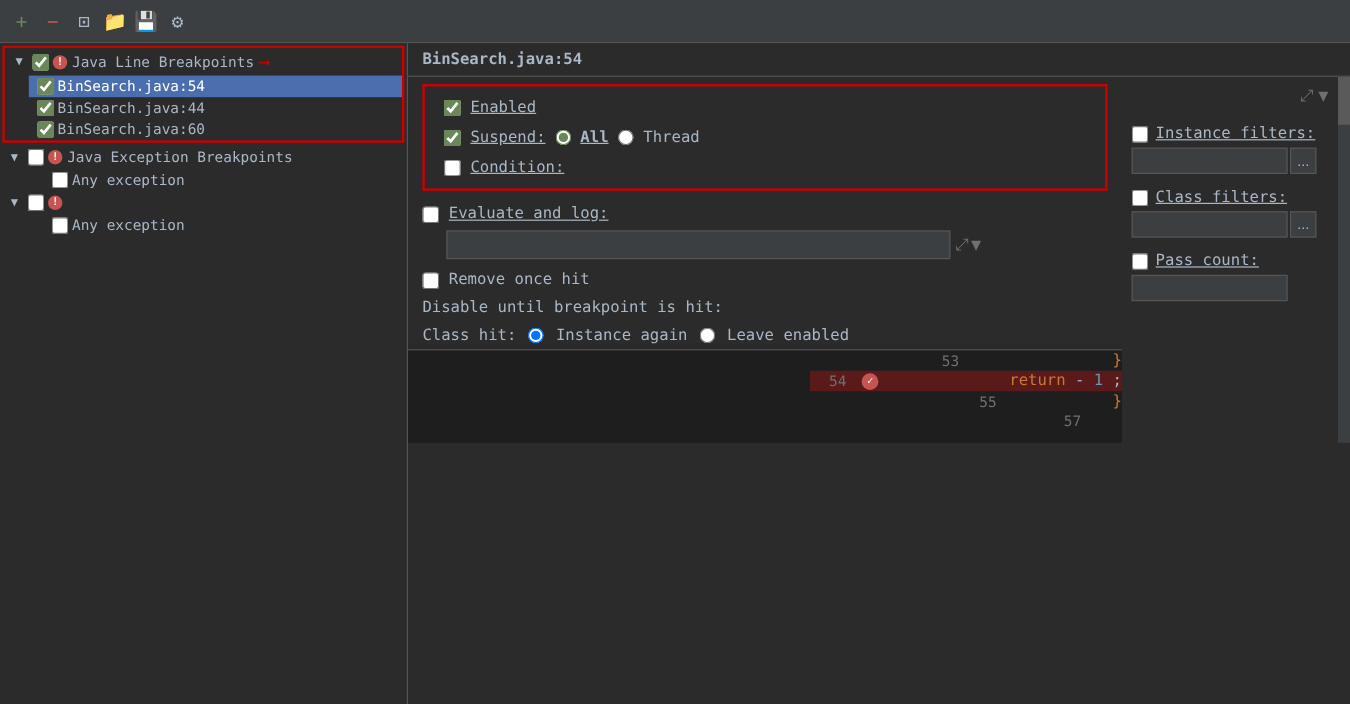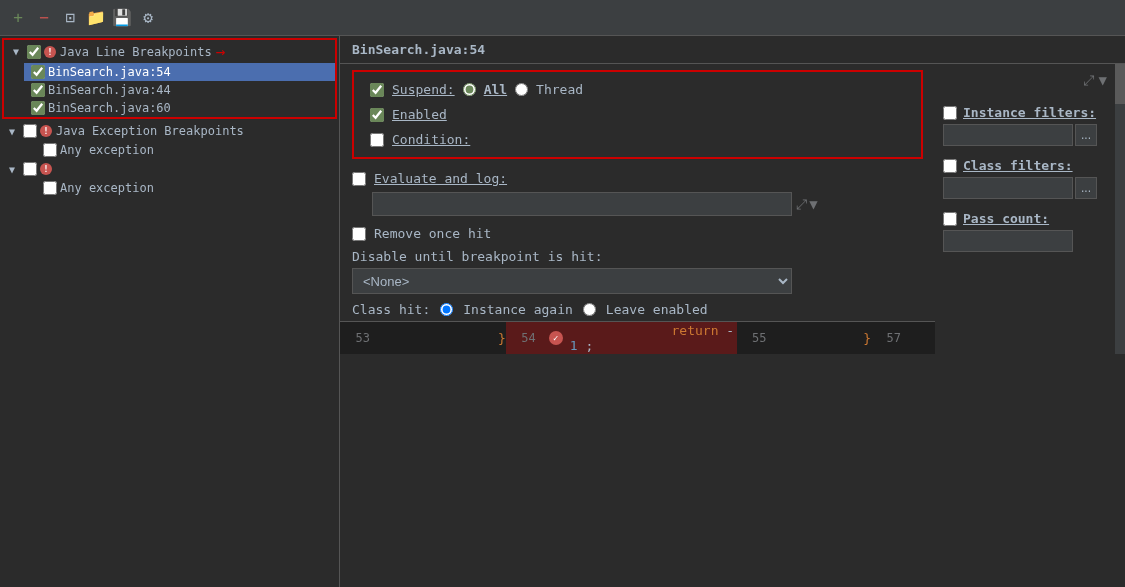--- a/index.html
+++ b/index.html
@@ -272,21 +272,20 @@
       gap: 4px;
     }
     .filter-row {
       display: flex;
       align-items: center;
       gap: 6px;
     }
     .filter-label {
       font-size: 13px;
       color: #a9b7c6;
-      font-weight: bold;
     }
     .filter-input {
       background: #3c3f41;
       border: 1px solid #555;
       color: #a9b7c6;
       padding: 2px 4px;
       font-size: 12px;
       width: 130px;
       height: 22px;
     }
@@ -304,22 +303,23 @@
     }
 
     
     .code-area {
       flex: 1;
       background: #1e1e1e;
       font-family: 'Consolas', 'Monaco', monospace;
       font-size: 13px;
       overflow: hidden;
       display: flex;
-      flex-direction: row;
+      flex-direction: column;
       border-top: 1px solid #555;
+      align-items: flex-end;
     }
     .code-line {
       display: flex;
       align-items: center;
       padding: 1px 0;
     }
     .code-line.highlighted-line {
       background: #5a1a1a;
     }
     .line-number {
@@ -447,35 +447,35 @@
     <div class="panel-header">
       <span>BinSearch.java:54</span>
     </div>
 
     <div style="display:flex; flex-shrink:0;">
 
       <div style="flex:1; display:flex; flex-direction:column;">
 
         <div style="padding: 6px 12px; flex-shrink:0;">
           <div class="config-box">
+            <div class="config-row">
+              <input type="checkbox" class="config-checkbox" checked="" style="">
+              <label class="underline">Enabled</label>
+            </div>
             <div class="config-row">
               <input type="checkbox" class="config-checkbox" checked="" style="">
               <label class="underline">Suspend:</label>
               <div class="radio-group">
                 <input type="radio" name="suspend" checked="" style="">
                 <label style="font-weight:bold;text-decoration:underline;">All</label>
                 <input type="radio" name="suspend" style="">
                 <label>Thread</label>
               </div>
             </div>
             <div class="config-row">
-              <input type="checkbox" class="config-checkbox" checked="" style="">
-              <label class="underline">Enabled</label>
-            </div>
-            <div class="config-row">
               <input type="checkbox" class="config-checkbox" style="">
               <label class="underline">Condition:</label>
             </div>
           </div>
         </div>
 
         <div class="options-area">
 
           <div class="eval-row">
             <input type="checkbox" class="option-checkbox" style="">
@@ -490,25 +490,20 @@
           </div>
         </div>
 
         <div class="remove-row">
           <input type="checkbox" class="option-checkbox" style="">
           <label>Remove once hit</label>
         </div>
 
         <div class="disable-row">
           <span>Disable until breakpoint is hit:</span>
-          <div class="disable-select-row">
-            <select class="disable-select">
-              <option>&lt;None&gt;</option>
-            </select>
-          </div>
         </div>
 
         <div class="after-hit-row">
           <span>Class hit:</span>
           <input type="radio" name="after_hit" checked="" style="">
           <label>Instance again</label>
           <input type="radio" name="after_hit" style="">
           <label>Leave enabled</label>
         </div>
 

